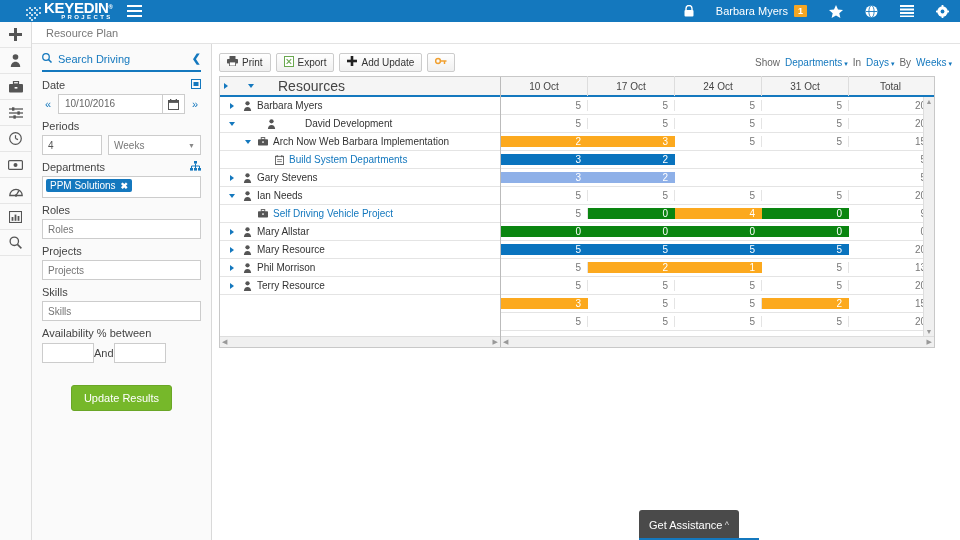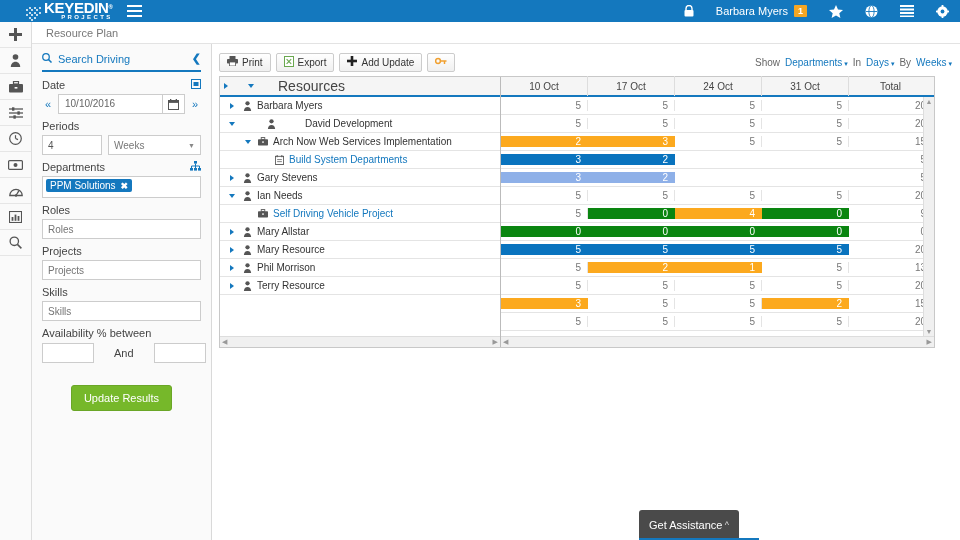--- a/index.html
+++ b/index.html
@@ -92,21 +92,21 @@
   .period-row .pnum { width:60px; }
   .sel-box { flex:1; height:20px; border:1px solid #ccc; background:#fff;
              display:flex; align-items:center; padding:0 5px; font-size:10px;
              color:#777; }
   .sel-box .caret { margin-left:auto; font-size:7px; color:#888; }
   .tag-box { width:100%; min-height:22px; border:1px solid #ccc; background:#fff;
              padding:2px 3px; }
   .tag { display:inline-flex; align-items:center; background:#1478be; color:#fff;
          font-size:10px; padding:1px 4px; border-radius:2px; }
   .tag .x { margin-left:5px; font-weight:bold; cursor:pointer; font-size:9px; }
-  .avail-row { display:flex; align-items:center; gap:20px; margin-top:4px; }
+  .avail-row { display:flex; align-items:center; gap:0; margin-top:4px; }
   .avail-row .ai { width:52px; height:20px; border:1px solid #ccc; background:#fff; }
   .avail-row .and { font-size:11px; color:#444; }
   #update-btn {
     display:block; margin:22px auto 0 auto; background:#76b82a; color:#fff;
     border:1px solid #6aa626; border-radius:3px; font-size:11px;
     padding:6px 12px; cursor:pointer; font-family:"Liberation Sans", sans-serif;
   }
 
   
   #main { position:absolute; left:213px; top:44px; width:747px; height:496px;
@@ -502,21 +502,21 @@
             <div class="rtree">
               <span class="tri tri-d"></span>
             </div>
             <div class="ricon">
               <svg width="10" height="9" viewBox="0 0 14 12">
                 <rect x="4.5" y="0.5" width="5" height="2.5" fill="none" stroke="#555" stroke-width="1.2"></rect>
                 <rect x="0" y="3" width="14" height="8.5" rx="1" fill="#555"></rect>
                 <rect x="5.6" y="6" width="2.8" height="1.6" fill="#fff"></rect>
               </svg>
             </div>
-            <span class="rname" style="margin-left: 3px;">Arch Now Web Services Implementation</span>
+            <span class="rname" style="margin-left: 3px;">Arch Now Web Barbara Implementation</span>
           </div>
           <div class="row" style="padding-left: 36px;">
             <div class="rtree"></div>
             <div class="ricon">
               <svg width="9" height="10" viewBox="0 0 11 12">
                 <rect x="0.5" y="1.5" width="10" height="10" fill="#fff" stroke="#555" stroke-width="1.1"></rect>
                 <rect x="2" y="0" width="1.3" height="2.6" fill="#555"></rect>
                 <rect x="7.7" y="0" width="1.3" height="2.6" fill="#555"></rect>
                 <line x1="2.6" y1="5.5" x2="8.4" y2="5.5" stroke="#555" stroke-width="0.9"></line>
                 <line x1="2.6" y1="8" x2="8.4" y2="8" stroke="#555" stroke-width="0.9"></line>

